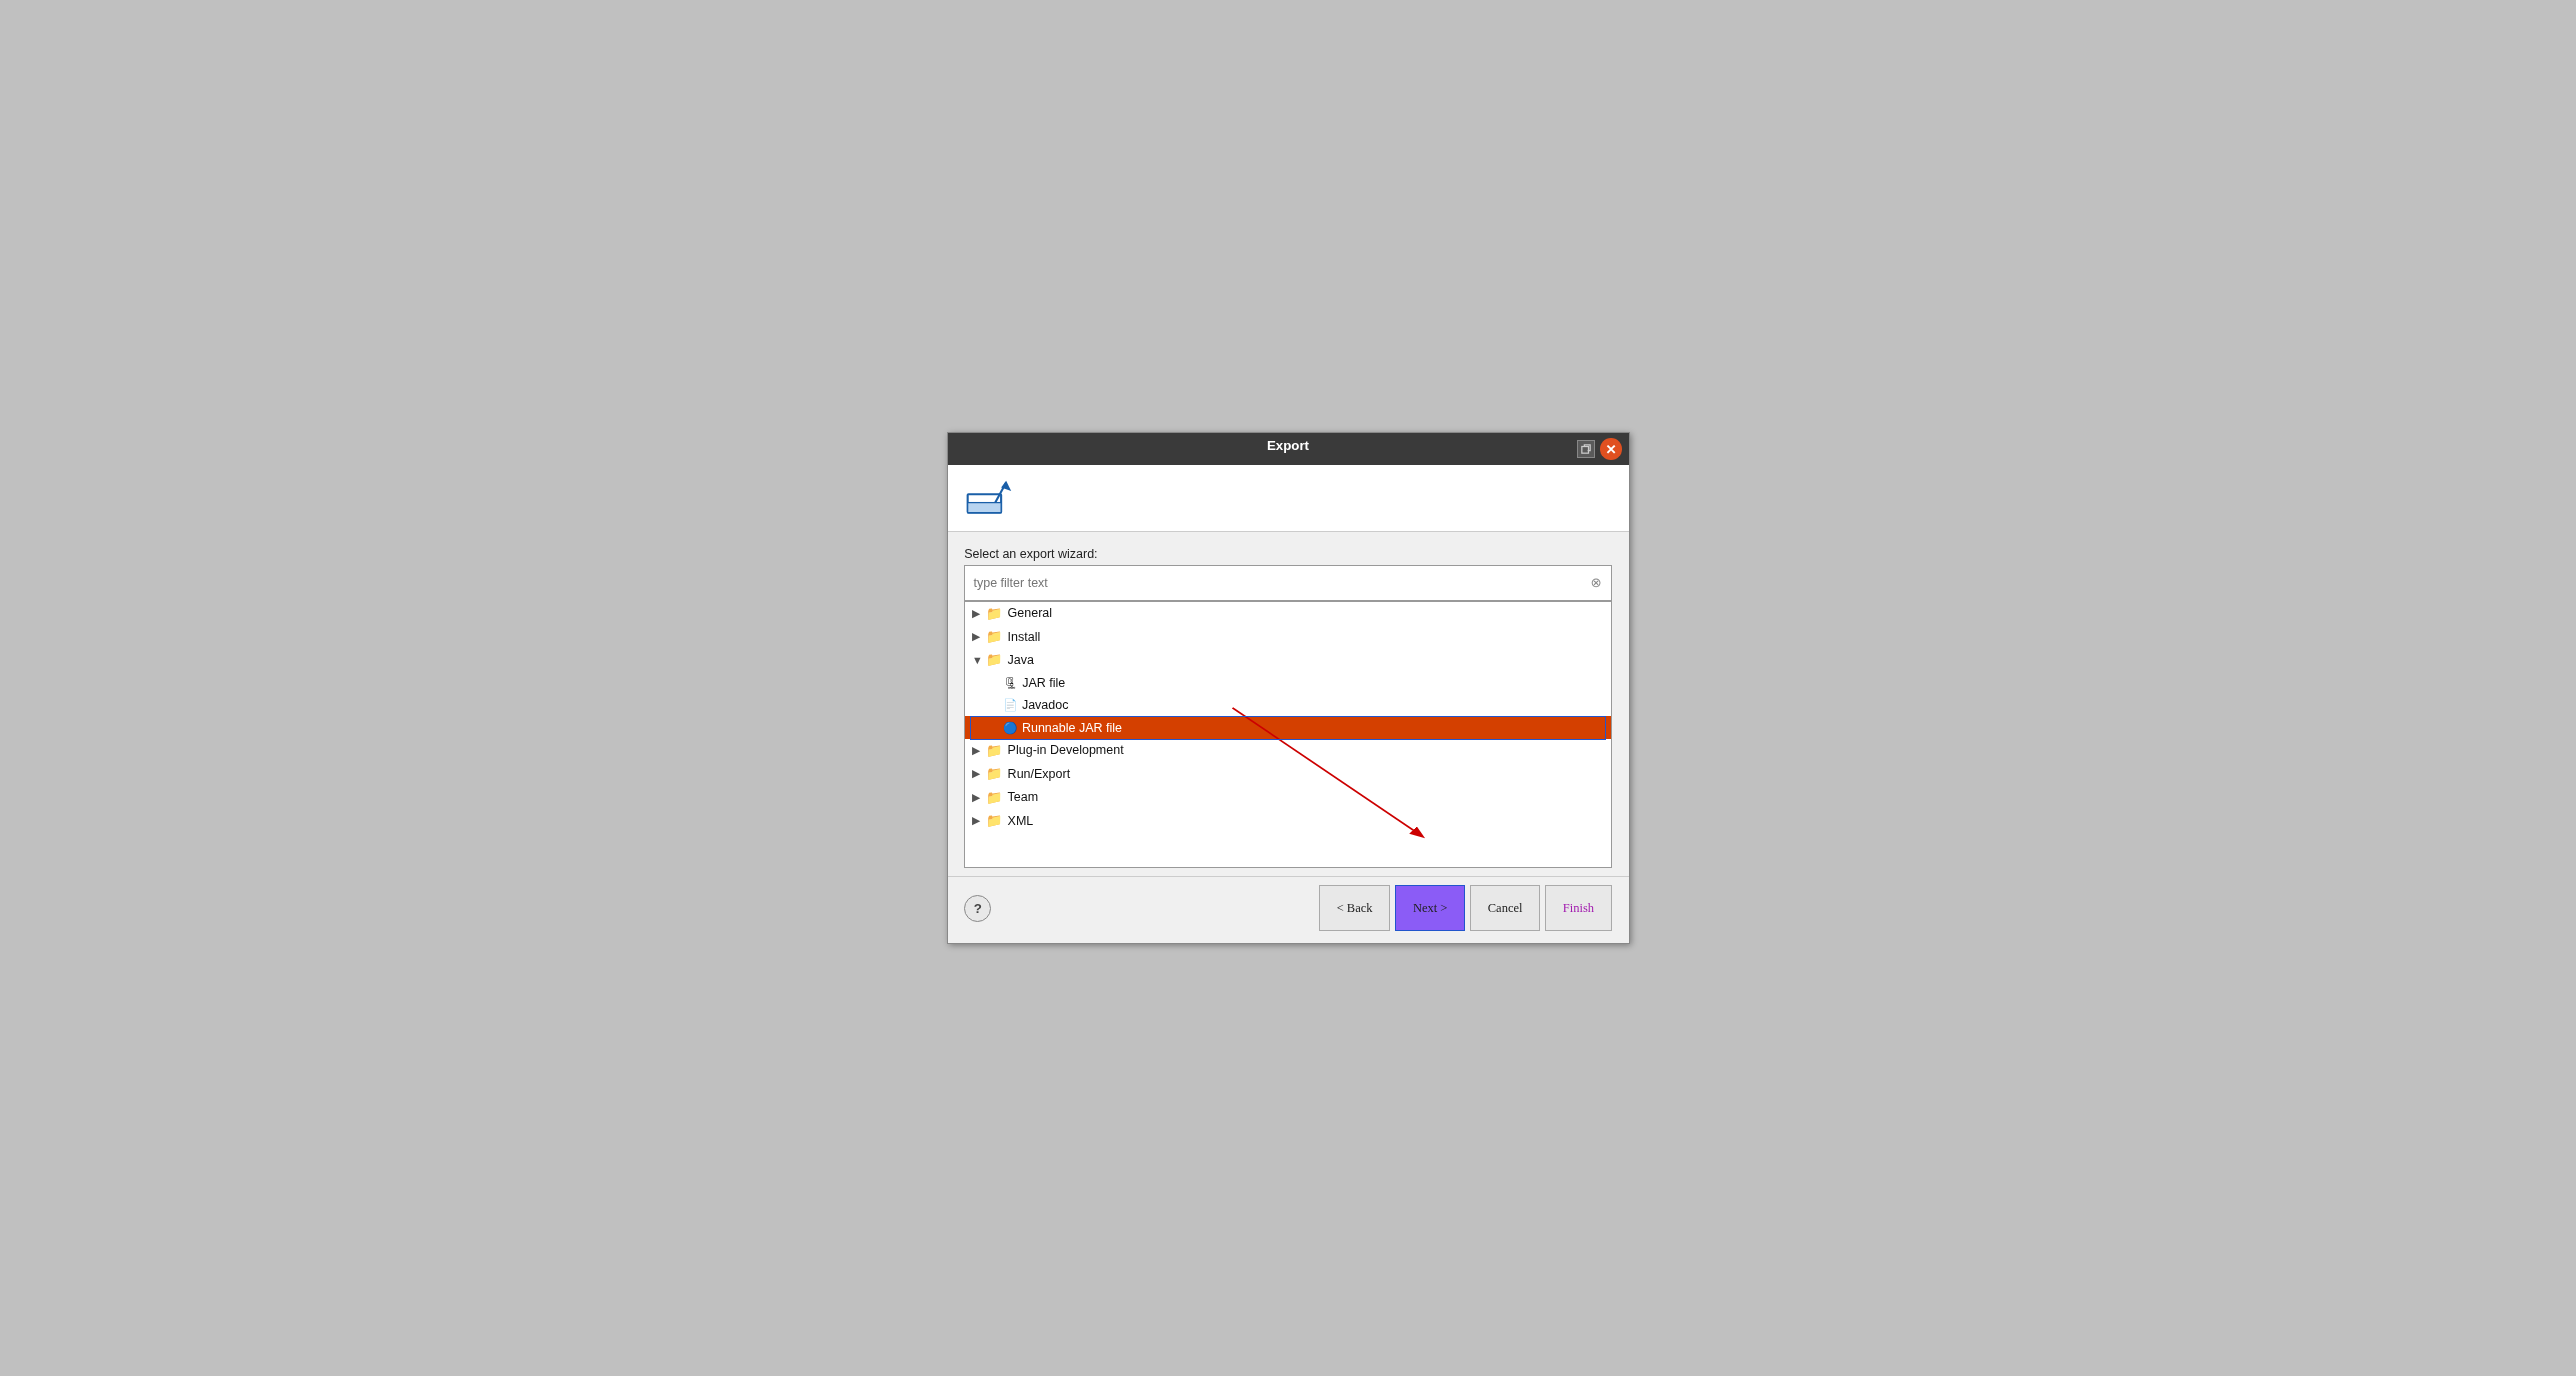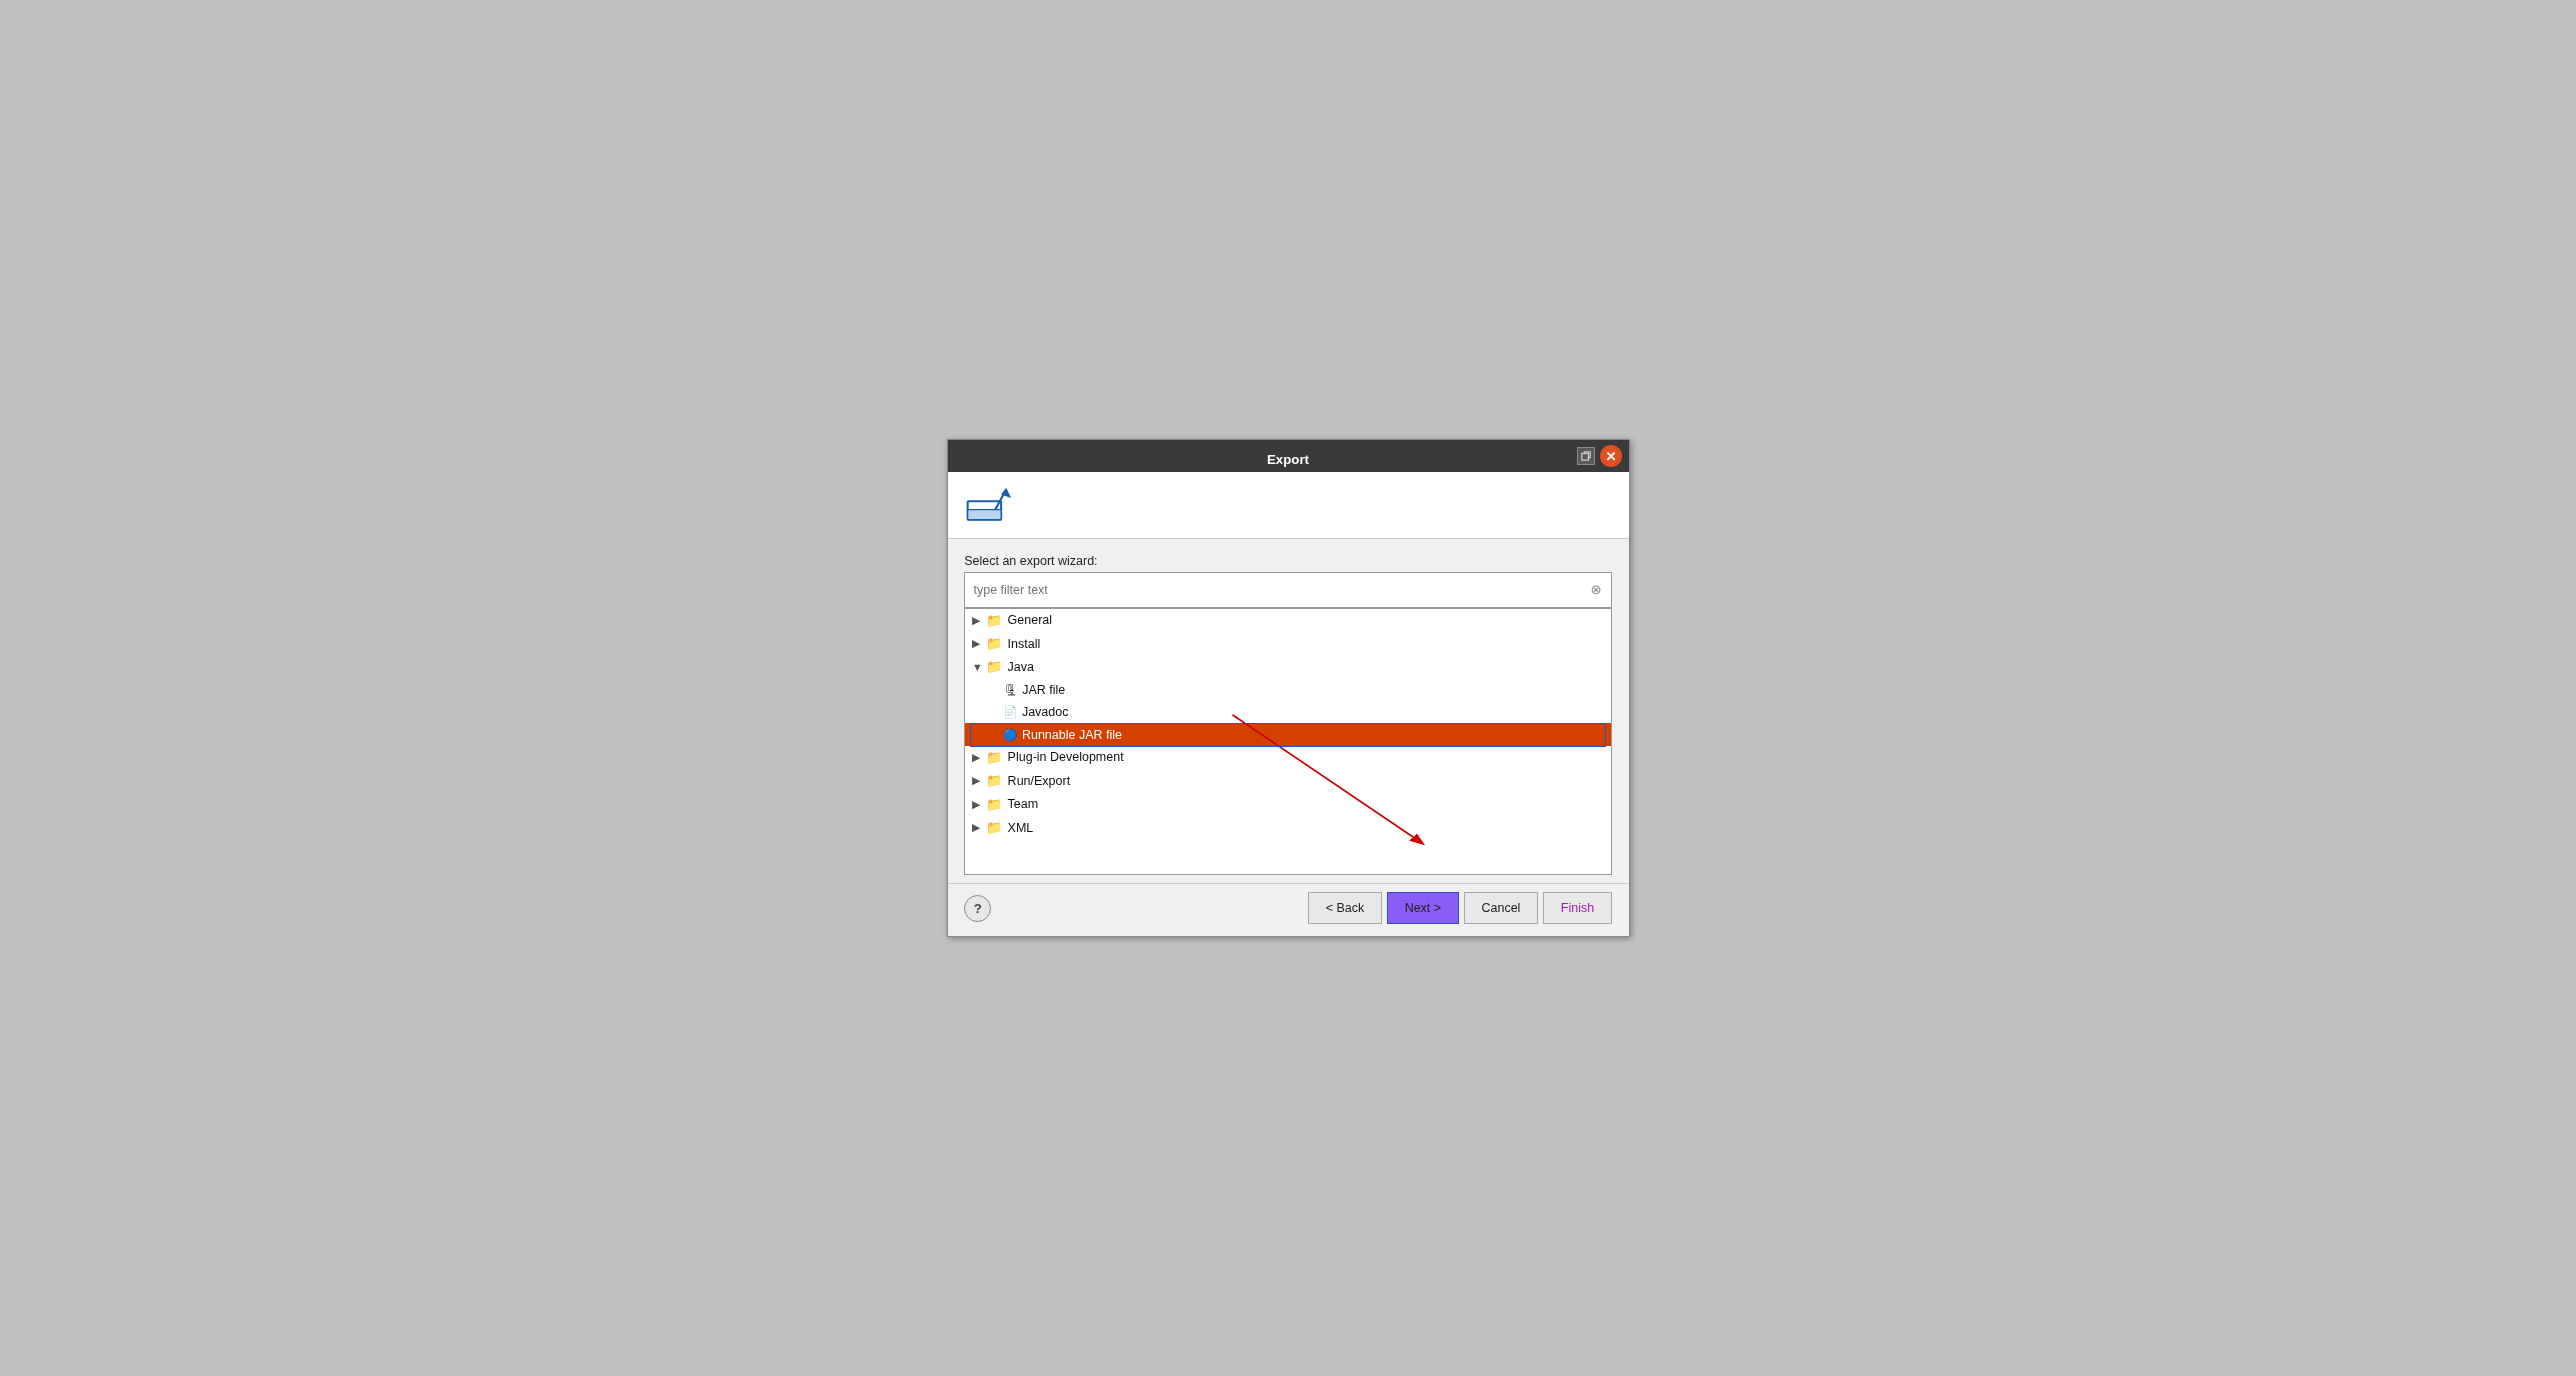--- a/index.html
+++ b/index.html
@@ -24,21 +24,21 @@
       border: 0.8px solid #888;
       box-shadow: 1.7px 1.7px 6.7px rgba(0,0,0,0.4);
       display: flex;
       flex-direction: column;
     }
 
     .title-bar {
       background: #3a3a3a;
       color: #fff;
       display: flex;
-      align-items: flex-end;
+      align-items: flex-start;
       justify-content: center;
       padding: 5px 8.3px;
       position: relative;
       height: 32px;
     }
 
     .title-bar-title {
       font-weight: bold;
       font-size: 13.3px;
       color: #fff;
@@ -230,27 +230,28 @@
       color: #444;
     }
 
     .footer-buttons {
       display: flex;
       gap: 5px;
       align-items: center;
     }
 
     .btn {
-      height: 32px;
+      height: 46px;
       padding: 0 16.7px;
       border: 0.8px solid #aaa;
       background: #e8e8e8;
       font-size: 12.5px;
       cursor: pointer;
       color: #222;
+      font-family: Liberation Serif, serif;
     }
 
     .btn-next {
       border: 1.7px solid #2255cc;
       background: #8b5cf6;
     }
 
     .btn-disabled {
       color: #a21caf;
     }

